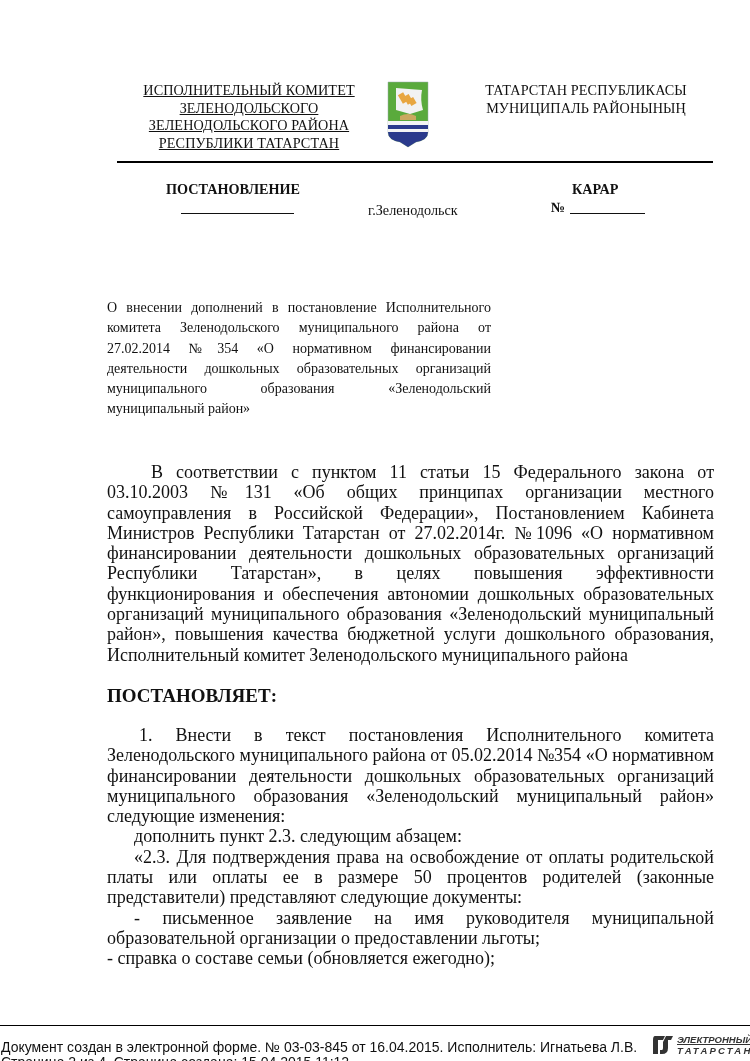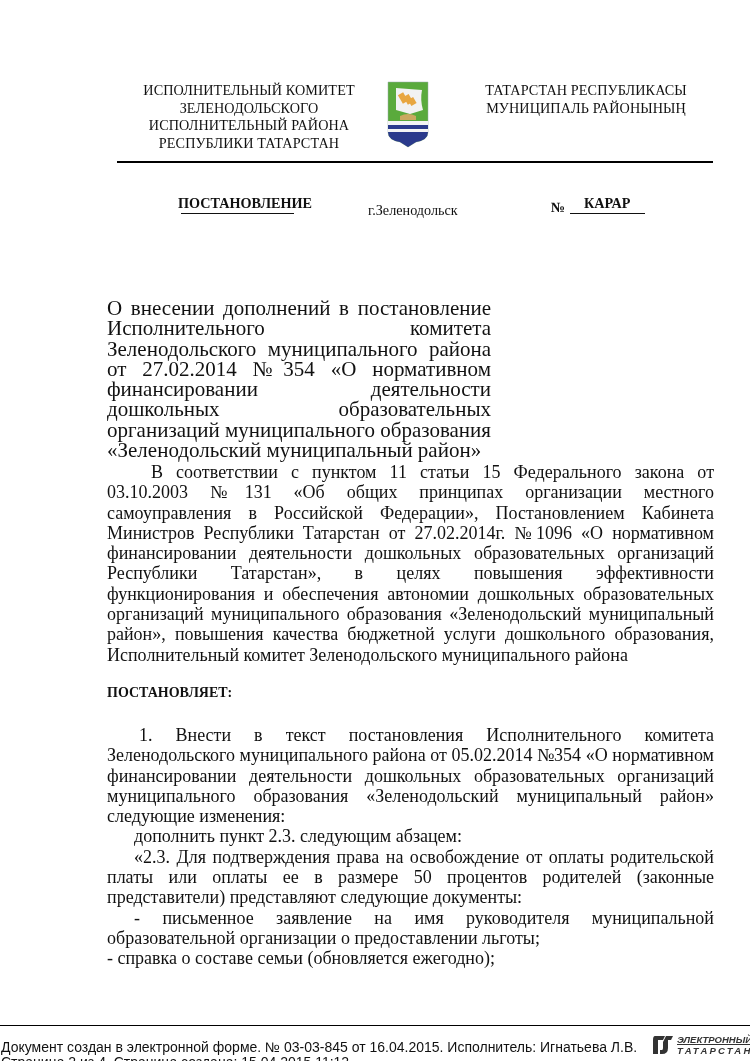--- a/index.html
+++ b/index.html
@@ -4,71 +4,71 @@
 <style>
   html, body { margin: 0; padding: 0; background: #ffffff; }
   body {
     width: 750px; height: 1061px; position: relative; overflow: hidden;
     font-family: "Liberation Serif", serif; color: #111;
   }
   .hdr-block {
     position: absolute; top: 82px; text-align: center;
     font-size: 14.2px; line-height: 17.5px; letter-spacing: 0.1px;
   }
-  .hdr-left { left: 120px; width: 258px; }
+  .hdr-left { left: 120px; width: 258px; text-decoration: underline; }
   .hdr-right { left: 458px; width: 256px; }
   .hdr-block div { white-space: nowrap; }
   .crest { position: absolute; left: 386px; top: 80px; width: 44px; height: 68px; }
   .hdr-rule {
     position: absolute; left: 117px; top: 161px; width: 596px; height: 2px;
     background: #000;
   }
   .decree-label {
-    position: absolute; top: 195px; font-weight: bold; font-size: 14.2px; margin-left: 12px;
+    position: absolute; top: 181px; font-weight: bold; font-size: 14.2px;
   }
   .decree-left { left: 166px; }
   .decree-right { left: 572px; }
   .sig-line { position: absolute; border-bottom: 1px solid #111; }
   .city { position: absolute; left: 368px; top: 202px; font-size: 14.2px; }
   .num-label { position: absolute; left: 551px; top: 199px; font-weight: bold; font-size: 14.2px; }
 
   .subject {
     position: absolute; left: 107px; top: 298px; width: 384px;
-    font-size: 21px; line-height: 20.3px; text-align: justify; text-align-last: left;
+    font-size: 14px; line-height: 20.3px; text-align: justify; text-align-last: left;
   }
   .body-text {
     position: absolute; left: 107px; width: 607px;
     font-size: 18px; line-height: 20.3px; text-align: justify;
   }
   .p-indent { text-indent: 44px; }
   .p-indent-sm { text-indent: 27px; }
   .last-left { text-align-last: left; }
   .bold-head {
-    position: absolute; left: 107px; top: 685px; font-size: 14px; font-weight: bold;
+    position: absolute; left: 107px; top: 685px; font-size: 19px; font-weight: bold;
   }
   .footer-rule {
     position: absolute; left: 0; top: 1025px; width: 750px; height: 1px; background: #000;
   }
   .footer-text {
     position: absolute; left: 1px; top: 1040px;
     font-family: "Liberation Sans", sans-serif; font-size: 14px; line-height: 14.5px; color: #111;
   }
   .footer-logo { position: absolute; left: 651px; top: 1033px; width: 96px; height: 24px; }
   .footer-logo .txt {
     position: absolute; left: 26px; font-family: "Liberation Sans", sans-serif;
     font-weight: bold; font-style: italic; color: #333; font-size: 9.5px; line-height: 10px; white-space: nowrap;
   }
 </style>
 </head>
 <body>
 
 <div class="hdr-block hdr-left">
   <div>ИСПОЛНИТЕЛЬНЫЙ КОМИТЕТ</div>
   <div>ЗЕЛЕНОДОЛЬСКОГО</div>
-  <div>ИСПОЛНИТЕЛЬНЫЙ РАЙОНА</div>
+  <div>ЗЕЛЕНОДОЛЬСКОГО РАЙОНА</div>
   <div>РЕСПУБЛИКИ ТАТАРСТАН</div>
 </div>
 
 <svg class="crest" viewBox="0 0 44 68">
   <path d="M2 2 H42 V52 Q42 60 30 62 L22 67 L14 62 Q2 60 2 52 Z" fill="#5aaa3c" stroke="#9aa" stroke-width="0.5"></path>
   <path d="M10 8 L36 10 Q34 20 37 30 L24 34 L10 30 Z" fill="#f2f2f2"></path>
   <g fill="#e8a640">
     <rect x="14" y="13" width="6" height="10" transform="rotate(-30 17 18)"></rect>
     <rect x="19" y="15" width="6" height="9" transform="rotate(-30 22 19)"></rect>
     <rect x="23" y="18" width="6" height="7" transform="rotate(-30 26 21)"></rect>

